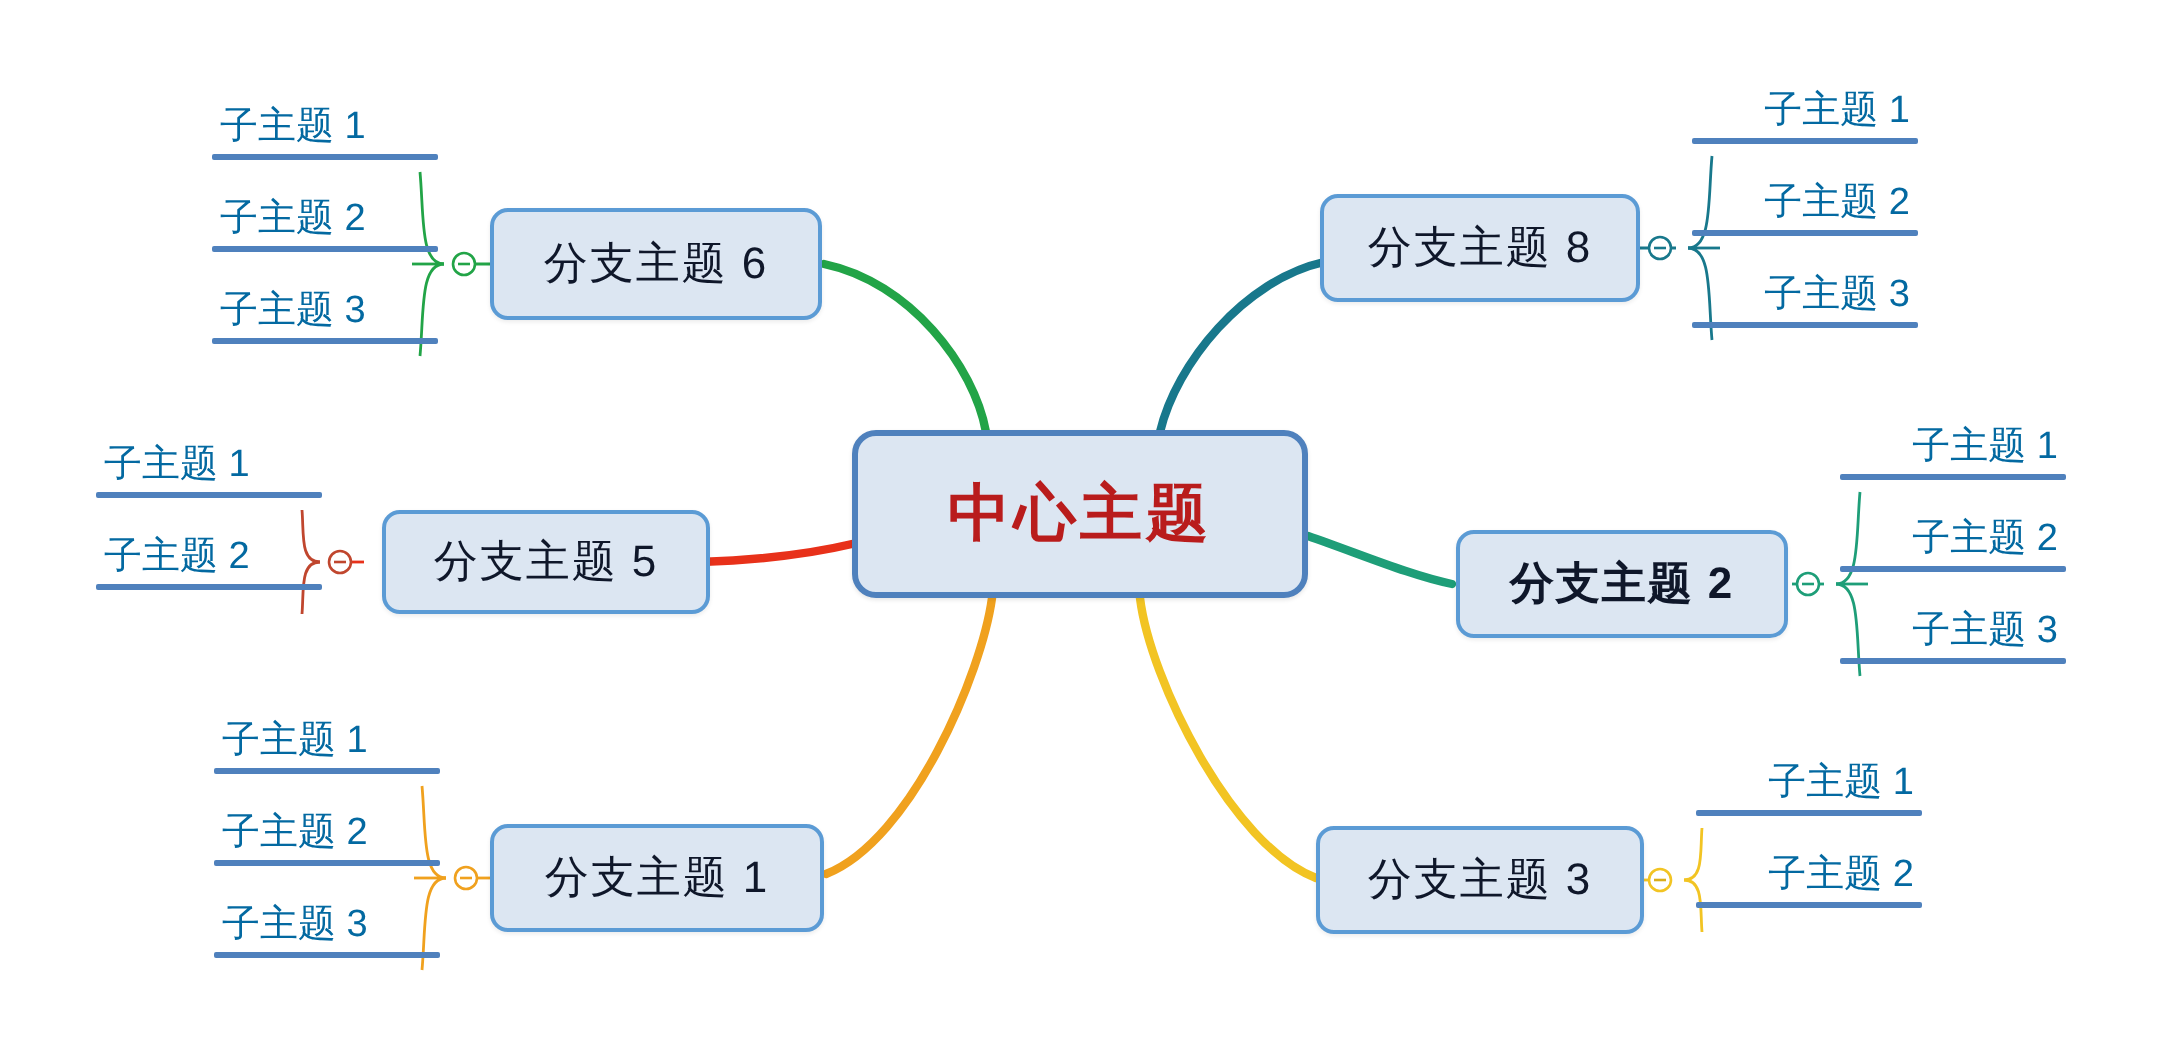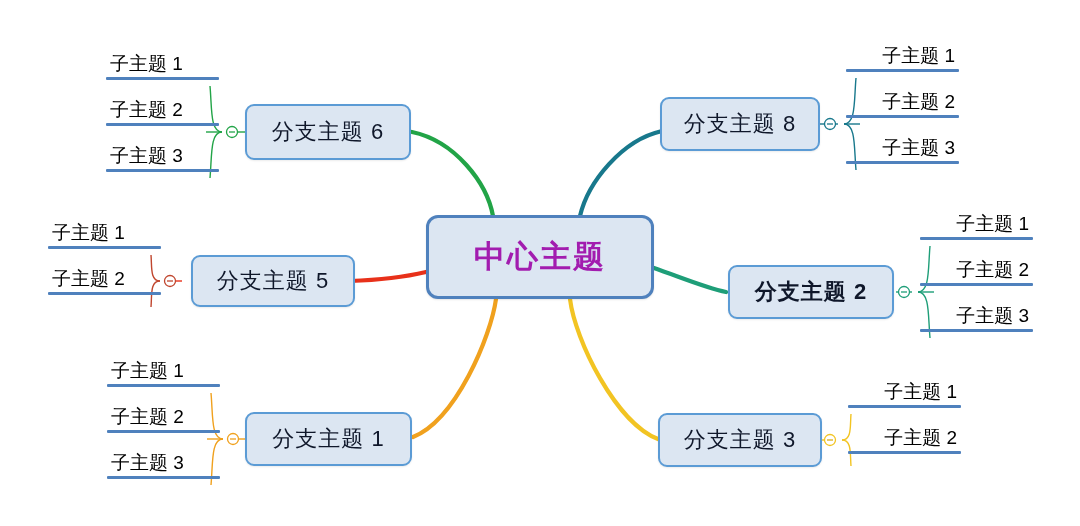--- a/index.html
+++ b/index.html
@@ -33,21 +33,21 @@
     top: 215px;
     width: 228px;
     height: 84px;
     box-sizing: border-box;
     background: #dce6f2;
     border: 3px solid #4f81bd;
     border-radius: 12px;
     display: flex;
     align-items: center;
     justify-content: center;
-    color: #a21caf;
+    color: #b91c1c;
     font-size: 31px;
     font-weight: bold;
     letter-spacing: 2px;
     box-shadow: 0 1px 2px rgba(0,0,0,0.10);
     z-index: 6;
   }
 
   
   .branch-node {
     position: absolute;
@@ -66,21 +66,21 @@
   }
 
   
   .subtopic {
     position: absolute;
     box-sizing: border-box;
     z-index: 4;
   }
   .subtopic .sub-text {
     font-size: 19px;
-    color: #000000;
+    color: #0369a1;
     white-space: nowrap;
     line-height: 24px;
     padding: 0 4px 1px 4px;
   }
   .subtopic .sub-rule {
     height: 3px;
     background: #4f81bd;
     border-radius: 1px;
     width: 100%;
   }

